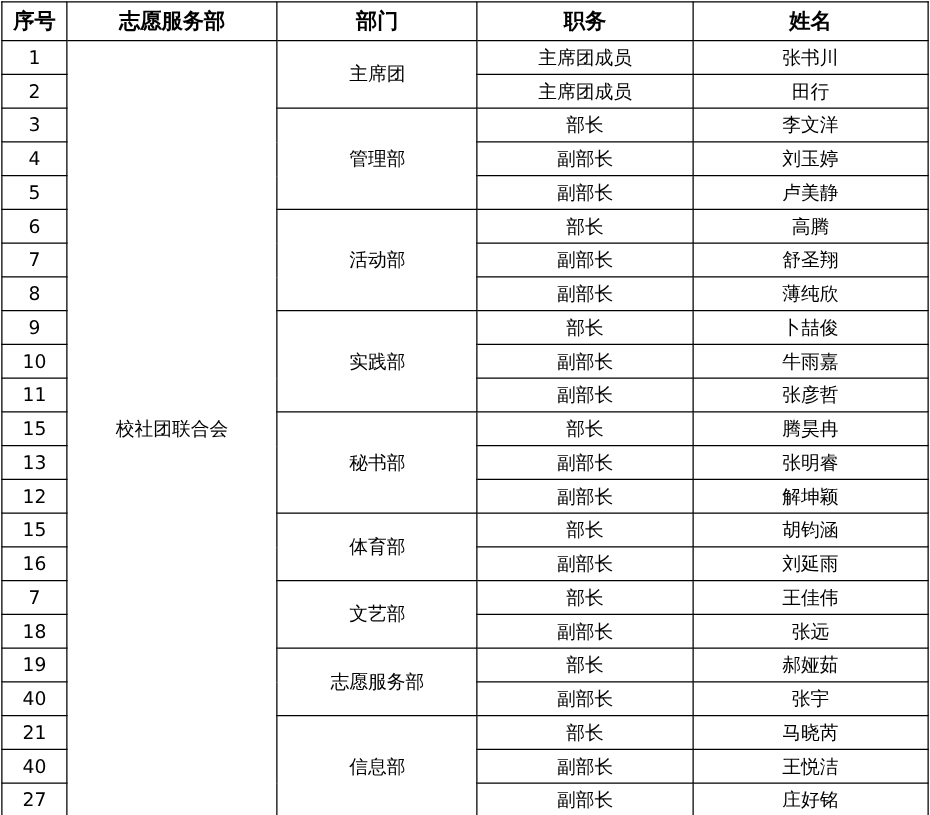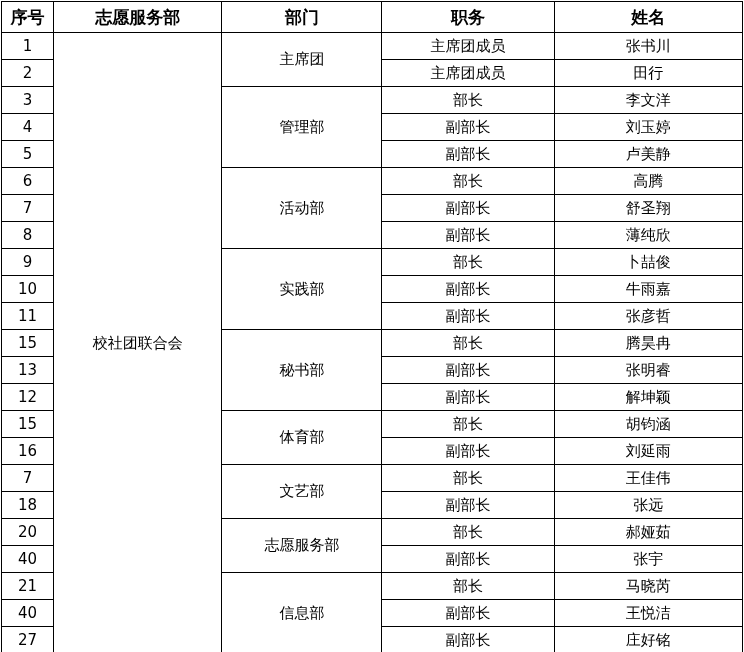--- a/index.html
+++ b/index.html
@@ -167,21 +167,21 @@
         <td class="dept-cell" rowspan="2">文艺部</td>
         <td>部长</td>
         <td>王佳伟</td>
       </tr>
       <tr>
         <td class="index-cell">18</td>
         <td>副部长</td>
         <td>张远</td>
       </tr>
       <tr>
-        <td class="index-cell">20</td>
+        <td class="index-cell">19</td>
         <td class="dept-cell" rowspan="2">志愿服务部</td>
         <td>部长</td>
         <td>郝娅茹</td>
       </tr>
       <tr>
         <td class="index-cell">40</td>
         <td>副部长</td>
         <td>张宇</td>
       </tr>
       <tr>

